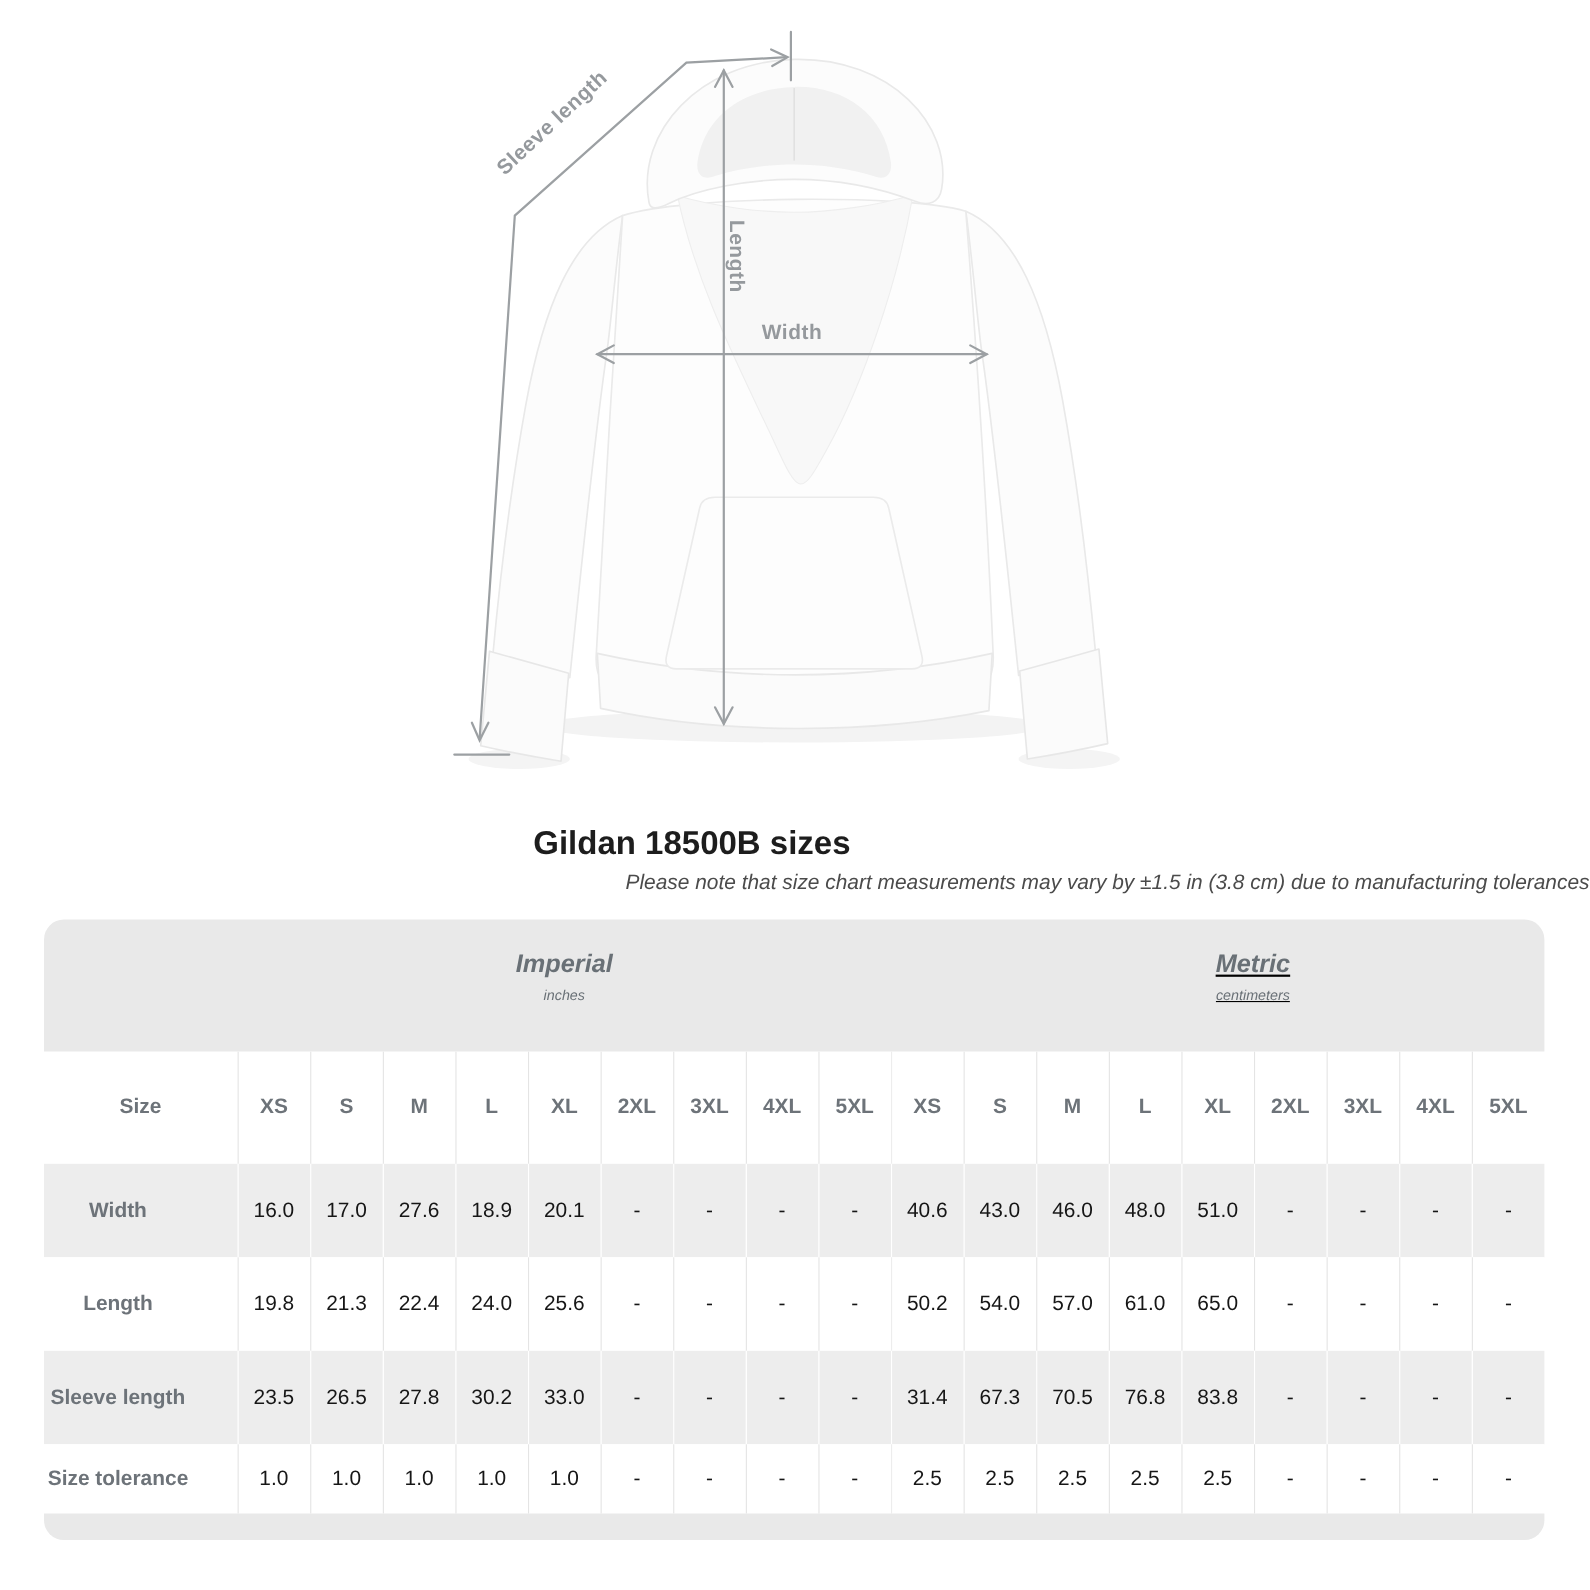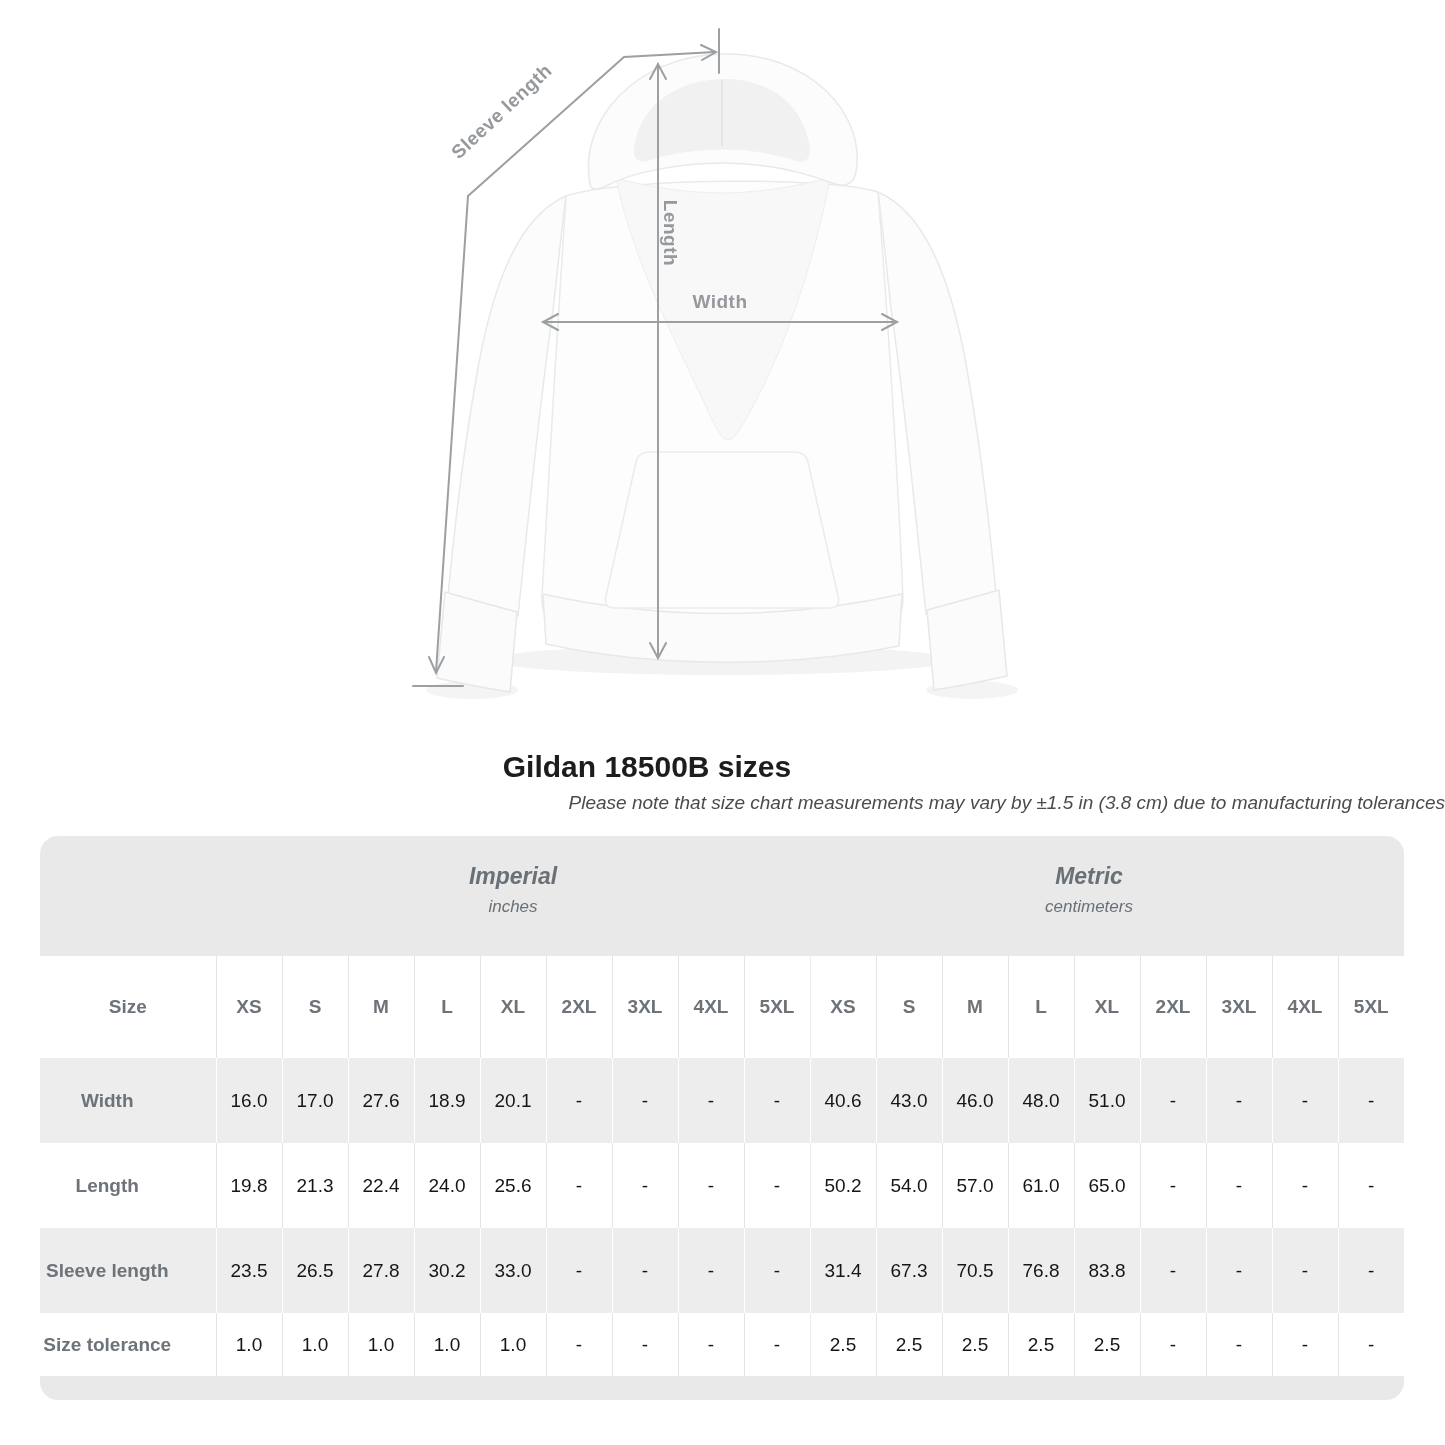--- a/index.html
+++ b/index.html
@@ -2,32 +2,32 @@
 <html><head>
 <meta charset="utf-8">
 <style>
   html,body{margin:0;padding:0;background:#ffffff;}
   .page{position:relative;width:1445px;height:1445px;background:#ffffff;overflow:hidden;
         font-family:"Liberation Sans","DejaVu Sans",sans-serif;}
   
   .diagram{position:absolute;left:0;top:0;}
   
   .title{position:absolute;left:0;top:750px;width:1258px;text-align:center;
-         font-size:30px;font-weight:bold;color:#1d1d1d;margin-left:18px;}
+         font-size:30px;font-weight:bold;color:#1d1d1d;}
   .subtitle{position:absolute;left:0;top:792px;width:1445px;text-align:right;
          font-size:19px;font-style:italic;color:#4b4b4b;}
   
   .table-wrap{position:absolute;left:40px;top:836px;width:1364px;}
   .band-top{position:relative;height:120px;background:#e9e9e9;border-radius:18px 18px 0 0;}
   .band-bottom{height:24px;background:#e9e9e9;border-radius:0 0 18px 18px;}
   .group{position:absolute;top:0;height:152px;text-align:center;}
   .group-imperial{left:176px;width:594px;}
-  .group-metric{left:752px;width:594px;}
+  .group-metric{left:802px;width:594px;text-decoration:underline;}
   .group .glabel{margin-top:27px;font-size:23px;font-weight:bold;font-style:italic;color:#697076;}
-  .group .gsub{margin-top:7px;font-size:17px;font-style:italic;color:#697076;}
+  .group .gsub{margin-top:7px;font-size:13px;font-style:italic;color:#697076;}
   table.sizes{border-collapse:collapse;table-layout:fixed;width:1364px;}
   table.sizes td{text-align:center;vertical-align:middle;font-size:19px;
                  border-left:1px solid #e4e4e4;}
   table.sizes td:first-child{border-left:none;}
   tr.size-row{height:102px;background:#ffffff;}
   tr.d1,tr.d3{height:85px;background:#ededed;}
   tr.d2{height:85px;background:#ffffff;}
   tr.d4{height:63px;background:#ffffff;}
   tr.d1 td,tr.d3 td{border-left-color:#ffffff;}
   td.mid{border-left-width:4px;}

